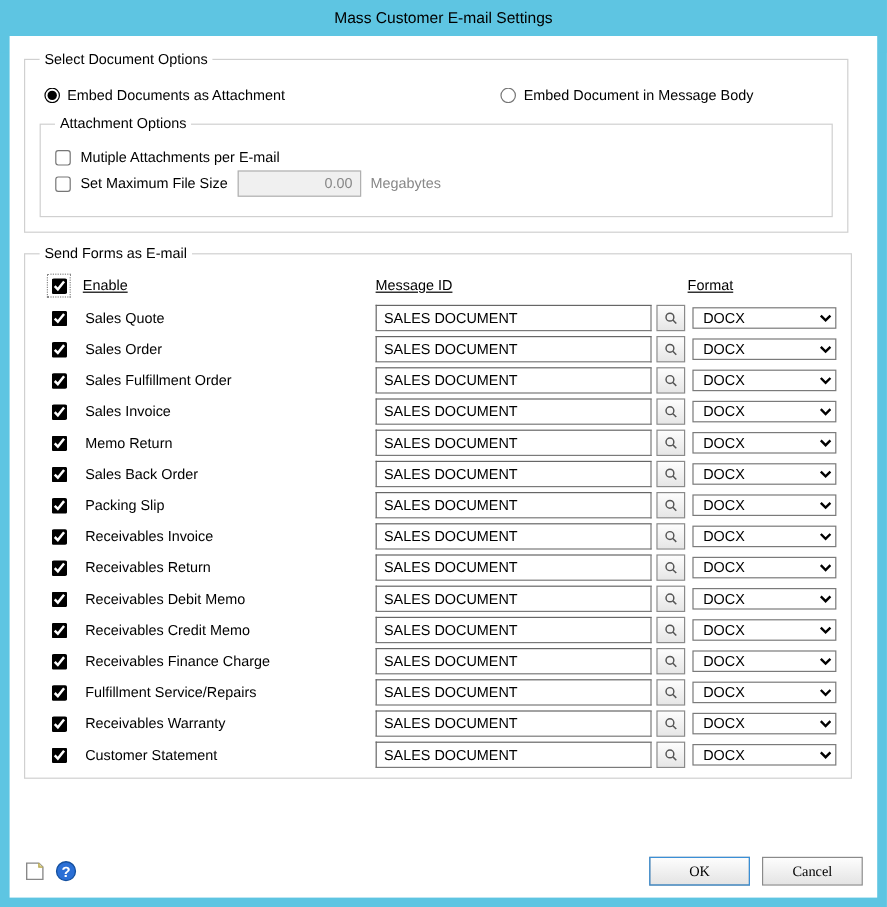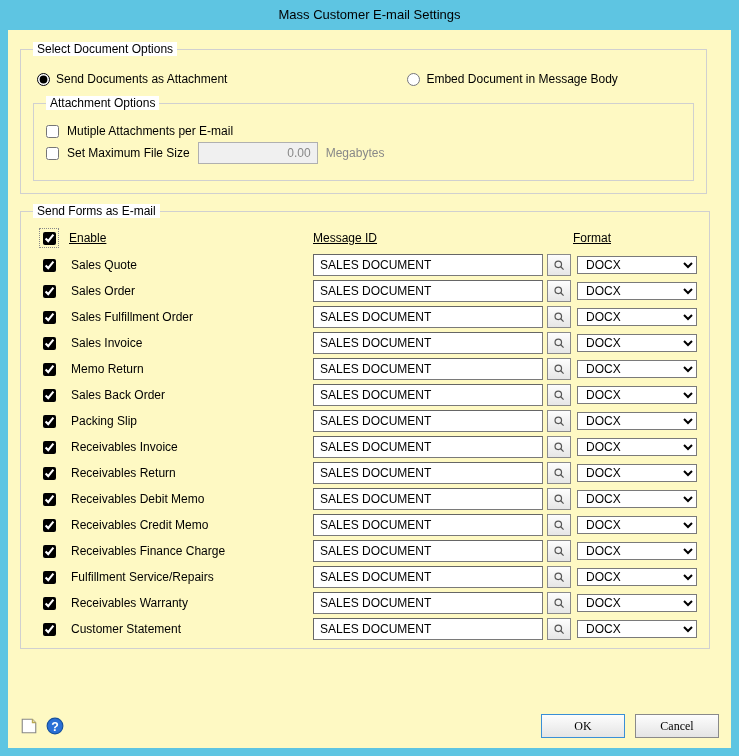--- a/index.html
+++ b/index.html
@@ -20,21 +20,21 @@
     height: 44px;
     background: #5ec5e2;
     color: #000;
     text-align: center;
     line-height: 30px;
     font-size: 13px;
   }
   .client {
     position: absolute;
     left: 8px; right: 8px; top: 30px; bottom: 8px;
-    background: #fef9c3;
+    background: #ffffff;
     padding: 12px 24px 10px 12px;
   }
   fieldset {
     border: 1px solid #d0d0d0;
     margin: 0 0 10px 0;
     padding: 10px 12px 12px 12px;
     position: relative;
   }
   legend {
     font-size: 12px;
@@ -54,21 +54,21 @@
     accent-color: #000;
   }
   .inner-fieldset {
     margin: 0;
     padding: 10px 12px 12px 12px;
   }
   .attach-row {
     display: flex; align-items: center; gap: 8px; margin: 4px 0;
   }
   .numbox {
-    width: 120px; height: 22px;
+    width: 103px; height: 22px;
     border: 1px solid #b0b0b0;
     background: #f0f0f0;
     color: #888;
     text-align: right;
     padding: 0 6px;
     font-family: inherit; font-size: 12px;
   }
   .megabytes { color: #888; }
   .forms-fieldset { padding-bottom: 8px; }
   .header-row {
@@ -133,21 +133,21 @@
 <div class="window">
   <div class="titlebar">Mass Customer E-mail Settings</div>
   <div class="client">
 
     <fieldset>
       <legend>Select Document Options</legend>
 
       <div class="radio-row">
         <label class="radio-item">
           <input type="radio" name="sendmode" checked="" style="">
-          <span>Send Documents as Attachment</span>
+          <span>Embed Documents as Attachment</span>
         </label>
         <label class="radio-item">
           <input type="radio" name="sendmode" style="">
           <span>Embed Document in Message Body</span>
         </label>
       </div>
 
       <fieldset class="inner-fieldset">
         <legend>Attachment Options</legend>
         <div class="attach-row">

